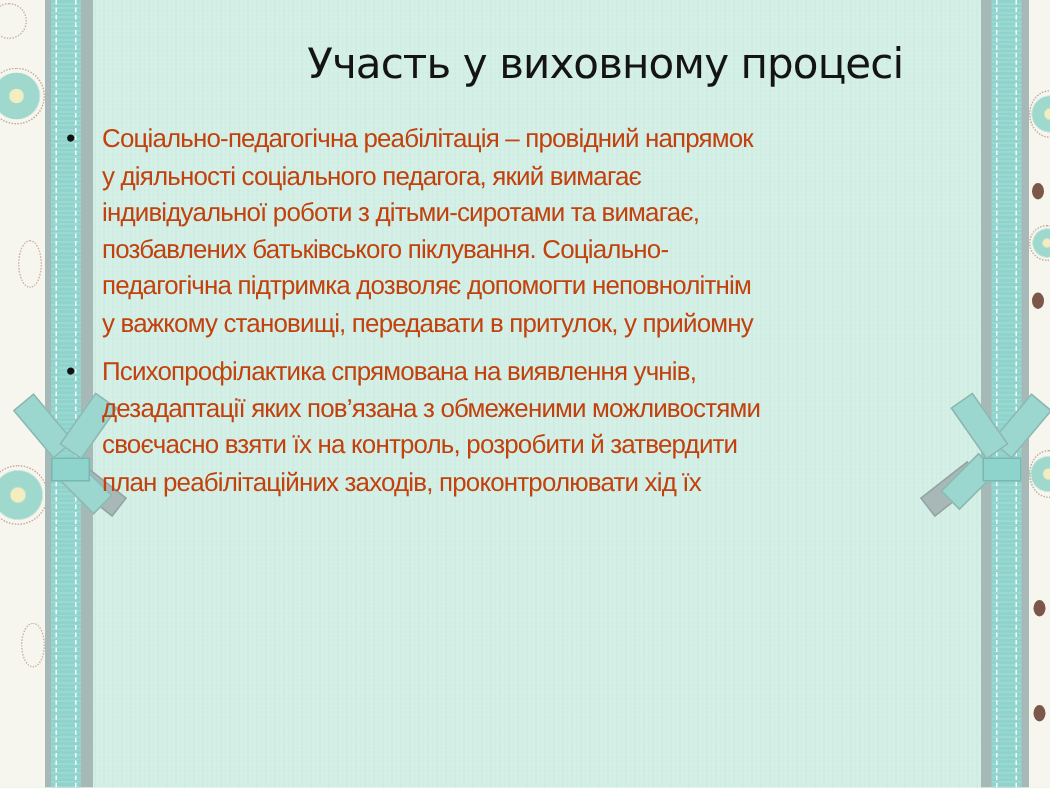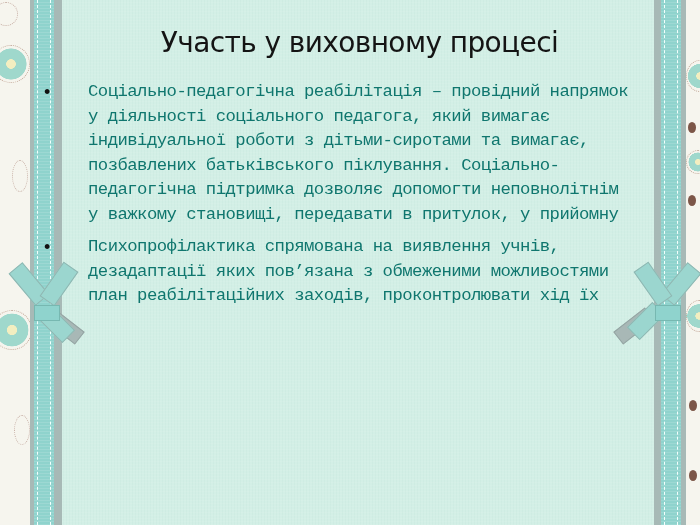--- a/index.html
+++ b/index.html
@@ -48,34 +48,34 @@
   .bow {
     position: absolute; width: 40px; height: 16px; background: #9bd6cf;
     border: 1px solid #8fb6b1;
   }
   .bow-tail { position: absolute; width: 38px; height: 14px; background: #a8b8b6; border: 1px solid #94a5a3; }
   .knot { position: absolute; width: 24px; height: 14px; background: #8fd3cd; border: 1px solid #77b8b1; }
 
   .title {
     position: absolute; left: 62px; width: 595px; top: 26px;
     text-align: center; font-size: 28px; color: #141414; margin: 0; font-weight: normal;
-    font-family: "DejaVu Sans", sans-serif; letter-spacing: -0.6px;
+    font-family: "DejaVu Sans", sans-serif; letter-spacing: -0.6px; padding-left: 44px;
   }
   .content {
     position: absolute; left: 44px; top: 80px; width: 620px;
     margin: 0; padding: 0; list-style: none;
   }
   .bullet-item { position: relative; padding-left: 24px; margin-bottom: 8px; }
   .bullet {
     position: absolute; left: 0; top: 0;
     font-size: 18px; line-height: 24.5px; color: #111;
   }
   .bullet-text {
-    display: block; font-size: 17.3px; line-height: 24.5px; color: #0f766e;
-    font-family: Liberation Mono, monospace; letter-spacing: -0.55px; margin-left: 20px;
+    display: block; font-size: 17.3px; line-height: 24.5px; color: #c2410c;
+    font-family: Liberation Sans, sans-serif; letter-spacing: -0.55px;
   }
   .line { display: block; white-space: nowrap; }
 </style>
 </head>
 <body>
 
 <div class="floral-left">
   <div class="swirl" style="left:-6px;top:2px;width:22px;height:22px;"></div>
   <div class="flower" style="left:-8px;top:45px;width:36px;height:36px;"></div>
   <div class="swirl" style="left:12px;top:160px;width:14px;height:30px;"></div>
@@ -135,16 +135,17 @@
       <span class="line">позбавлених батьківського піклування. Соціально-</span>
       <span class="line">педагогічна підтримка дозволяє допомогти неповнолітнім</span>
       <span class="line">у важкому  становищі, передавати в притулок, у прийомну</span>
     </span>
   </li>
   <li class="bullet-item">
     <span class="bullet">•</span>
     <span class="bullet-text">
       <span class="line">Психопрофілактика спрямована на виявлення учнів,</span>
       <span class="line">дезадаптації яких пов’язана з обмеженими можливостями</span>
+      <span class="line">своєчасно взяти їх на контроль, розробити й затвердити</span>
       <span class="line">план реабілітаційних заходів, проконтролювати хід їх</span>
     </span>
   </li>
 </ul>
 
 </body></html>

